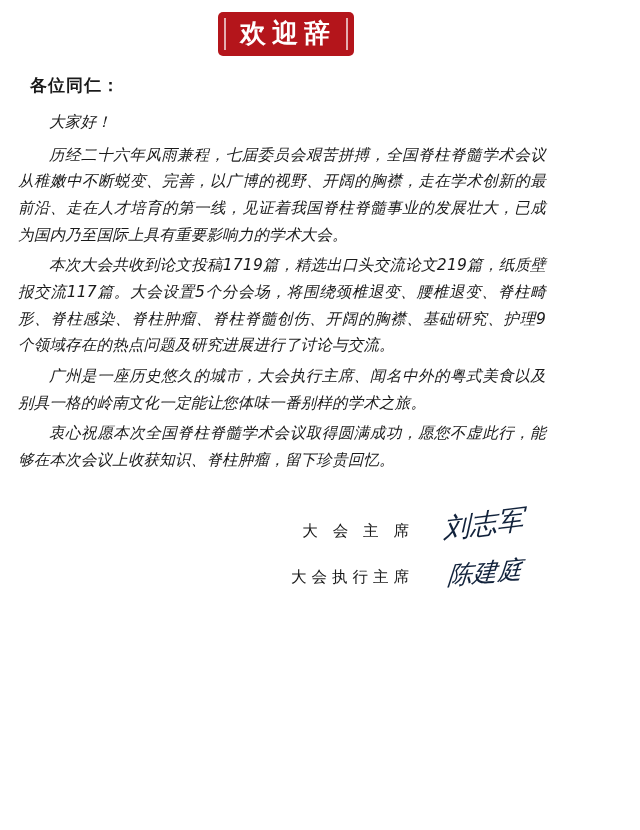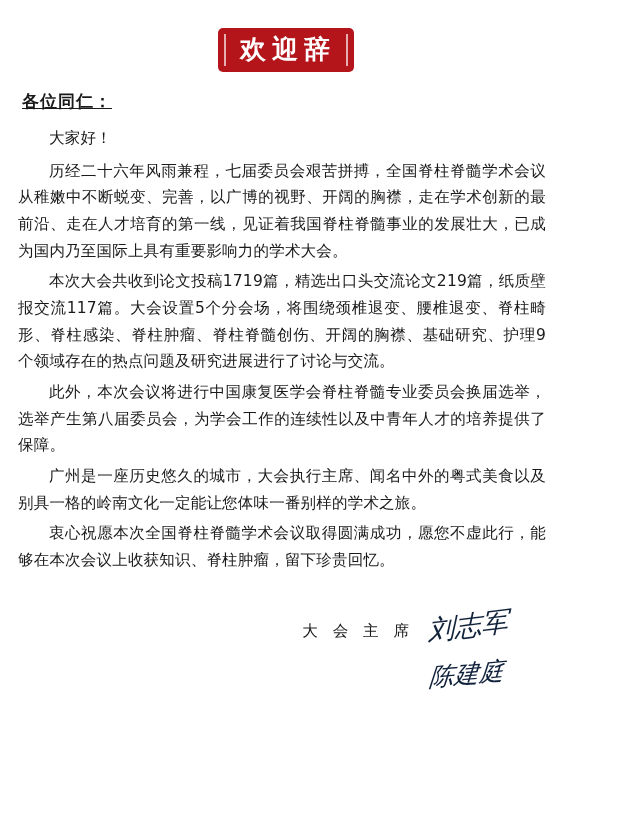--- a/index.html
+++ b/index.html
@@ -12,21 +12,21 @@
     background: #ffffff;
     font-family: "Liberation Sans", sans-serif;
     color: #1a1a1a;
     overflow: hidden;
   }
   .page {
     position: relative;
     width: 572px;
     height: 830px;
     box-sizing: border-box;
-    padding: 16px 18px;
+    padding: 0 18px;
   }
 
   
   .banner {
     display: flex;
     justify-content: center;
     align-items: center;
     padding-top: 8px;
     height: 52px;
   }
@@ -54,49 +54,50 @@
     background: rgba(255,255,255,0.65);
   }
   .seal::before { left: 4px; }
   .seal::after  { right: 4px; }
 
   
   .salutation {
     font-family: "DejaVu Sans", sans-serif;
     font-weight: bold;
     font-size: 17px;
-    margin: 14px 0 12px 4px;
+    margin: 14px 0 12px 12px;
     letter-spacing: 1px;
-    text-decoration: underline;
   }
   .para {
     font-family: "DejaVu Sans", sans-serif;
     font-size: 15.5px;
     line-height: 1.72;
     text-align: justify;
     text-justify: inter-ideograph;
     margin: 0 8px 4px 0;
     text-indent: 2em;
     letter-spacing: 0.2px;
+    font-style: italic;
   }
   .para.greeting {
     margin-bottom: 6px;
   }
 
   
   .signatures {
     margin-top: 26px;
     padding-right: 14px;
   }
   .sig-row {
     display: flex;
     justify-content: flex-end;
     align-items: flex-end;
     height: 46px;
     position: relative;
+    text-align: center;
   }
   .sig-label {
     font-family: "DejaVu Sans", sans-serif;
     font-size: 15.5px;
     letter-spacing: 5px;
     padding-bottom: 4px;
     white-space: nowrap;
   }
   .sig-script {
     font-family: "DejaVu Serif", serif;
@@ -125,27 +126,27 @@
   <div class="banner">
     <div class="seal">欢迎辞</div>
   </div>
 
   <div class="salutation">各位同仁：</div>
 
   <p class="para greeting">大家好！</p>
 
   <p class="para">历经二十六年风雨兼程，七届委员会艰苦拼搏，全国脊柱脊髓学术会议从稚嫩中不断蜕变、完善，以广博的视野、开阔的胸襟，走在学术创新的最前沿、走在人才培育的第一线，见证着我国脊柱脊髓事业的发展壮大，已成为国内乃至国际上具有重要影响力的学术大会。</p>
   <p class="para">本次大会共收到论文投稿1719篇，精选出口头交流论文219篇，纸质壁报交流117篇。大会设置5个分会场，将围绕颈椎退变、腰椎退变、脊柱畸形、脊柱感染、脊柱肿瘤、脊柱脊髓创伤、开阔的胸襟、基础研究、护理9个领域存在的热点问题及研究进展进行了讨论与交流。</p>
-  <p class="para">此外，本次会议将进行中国康复医学会脊柱脊髓专业委员会换届选举，选举产生第八届委员会，为学会工作的连续性以及中青年人才的培养提供了保障。</p>
   <p class="para">广州是一座历史悠久的城市，大会执行主席、闻名中外的粤式美食以及别具一格的岭南文化一定能让您体味一番别样的学术之旅。</p>
   <p class="para">衷心祝愿本次全国脊柱脊髓学术会议取得圆满成功，愿您不虚此行，能够在本次会议上收获知识、脊柱肿瘤，留下珍贵回忆。</p>
 
   <div class="signatures">
     <div class="sig-row">
       <span class="sig-label">大 会 主 席</span>
       <span class="sig-script">刘志军</span>
     </div>
     <div class="sig-row">
+      <span class="sig-label">大会执行主席</span>
       <span class="sig-script second">陈建庭</span>
     </div>
   </div>
 
 </div>
 
 </body></html>

